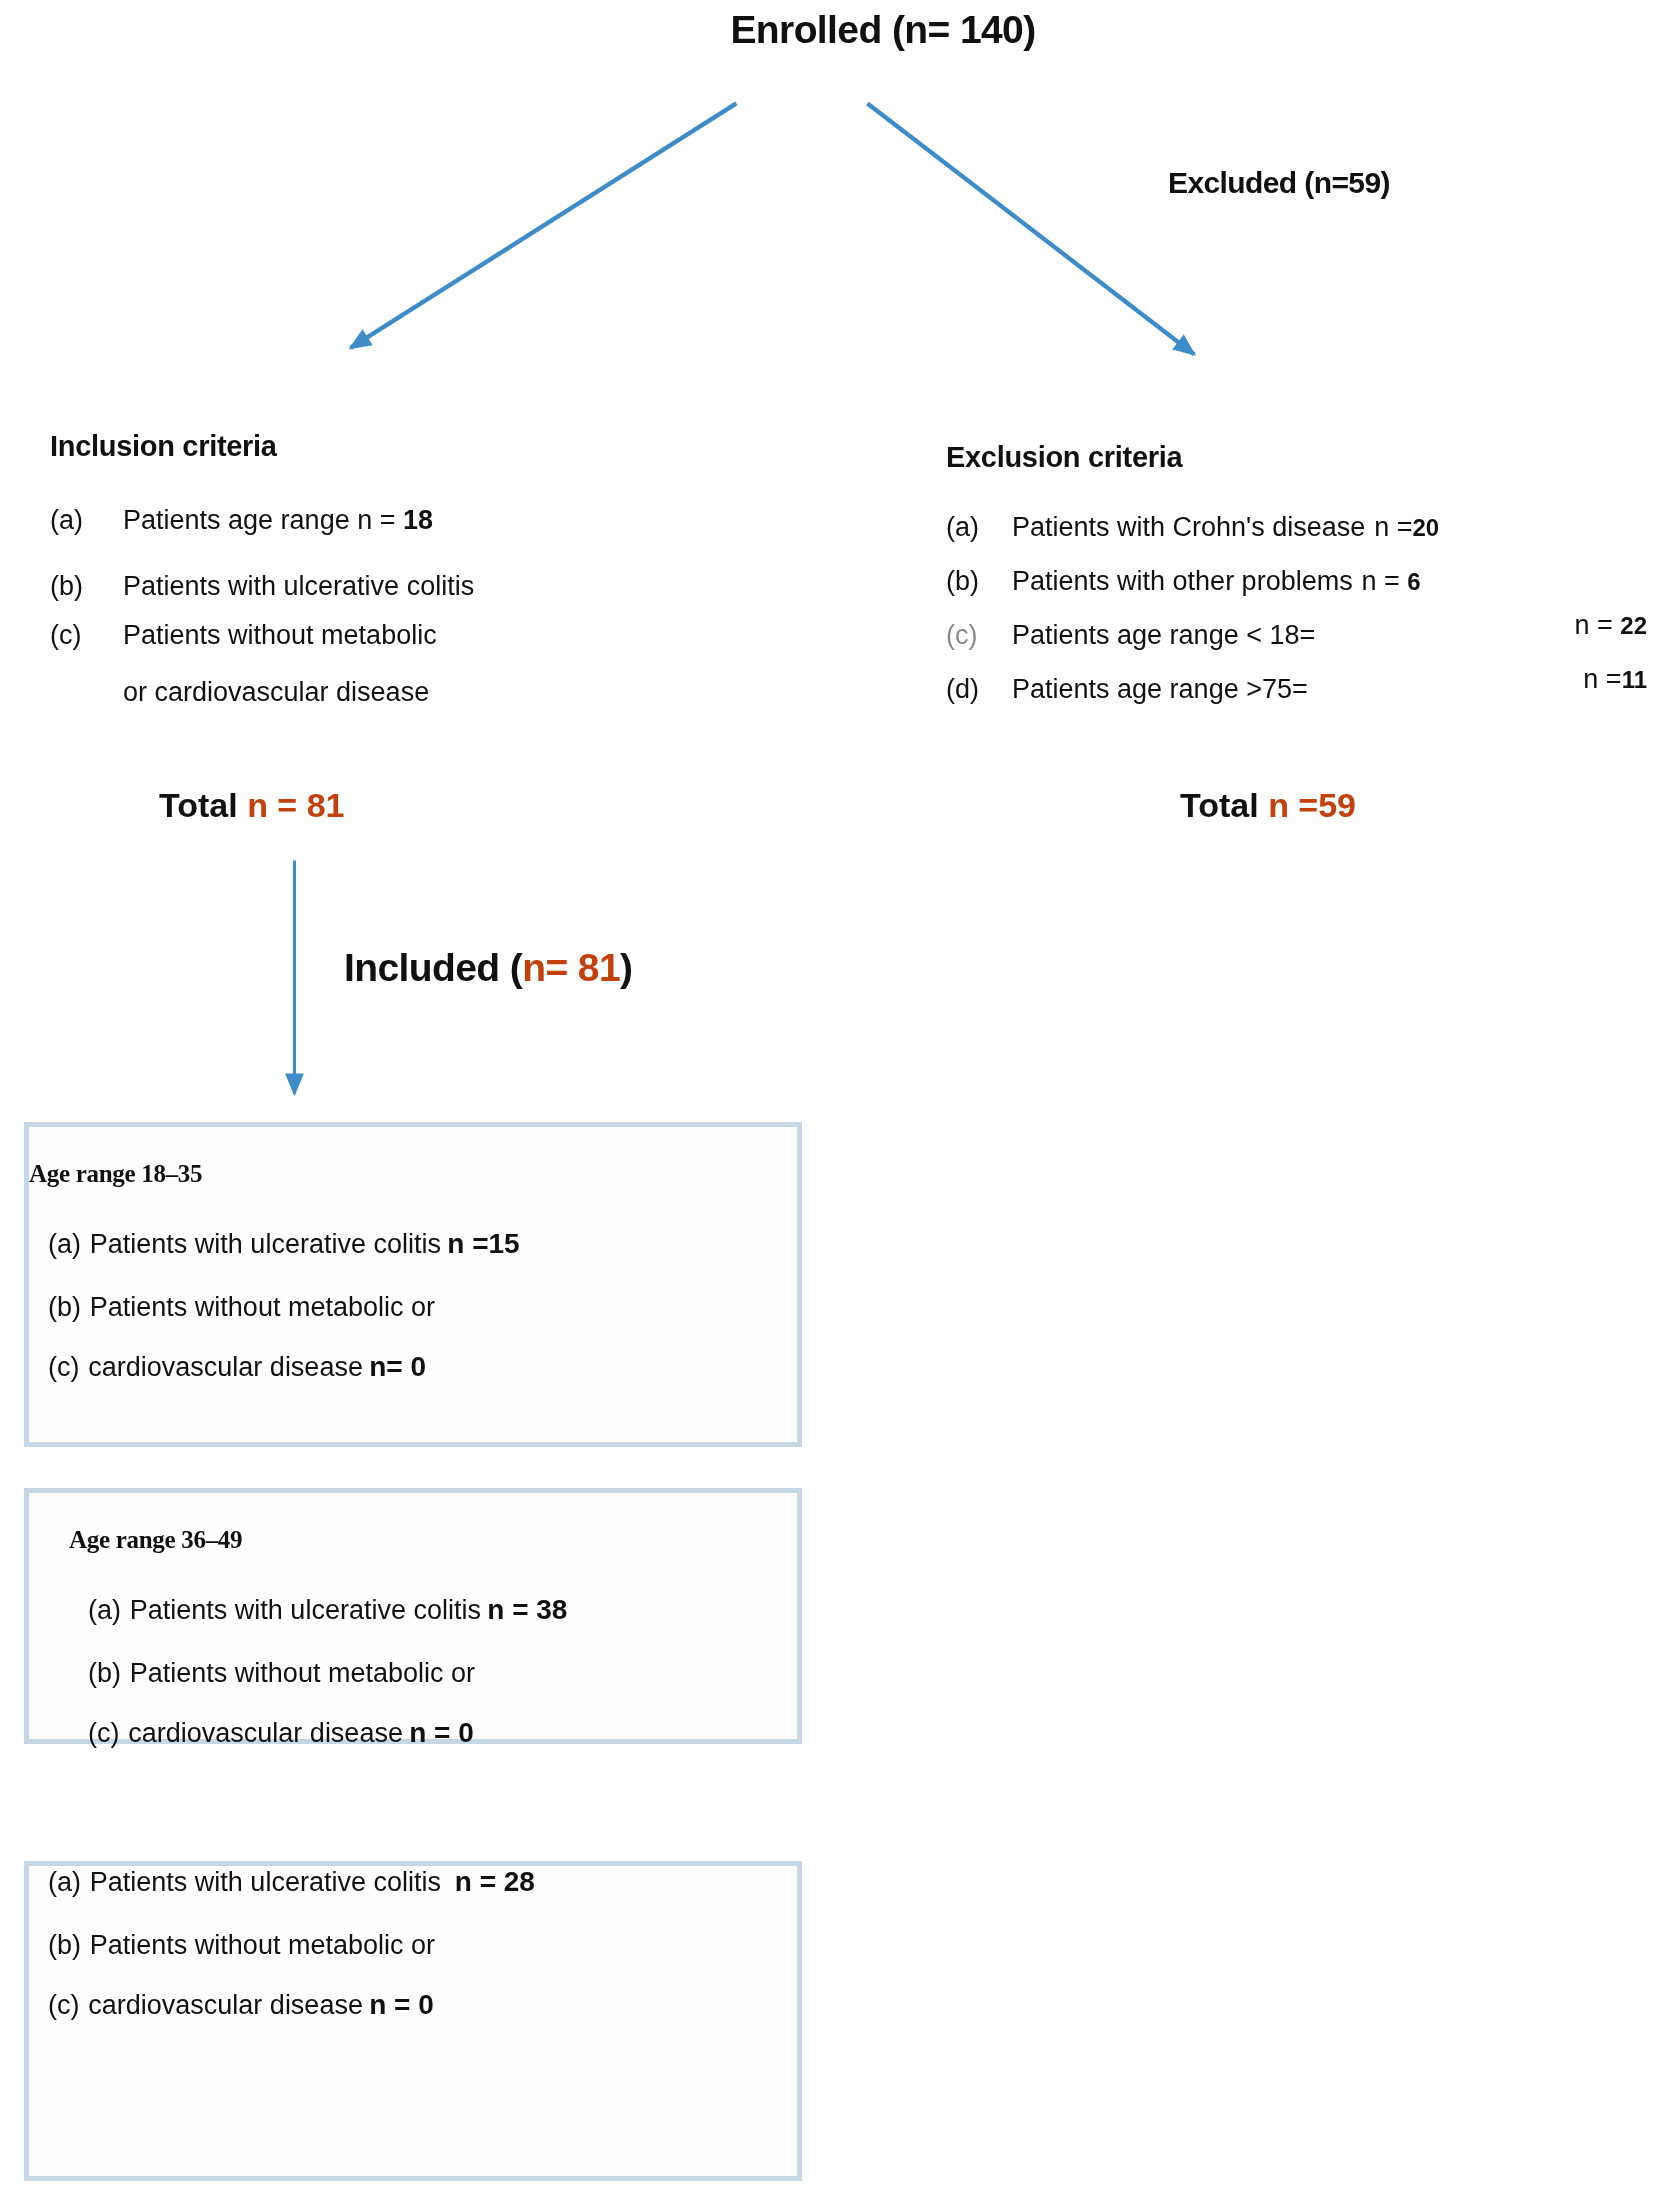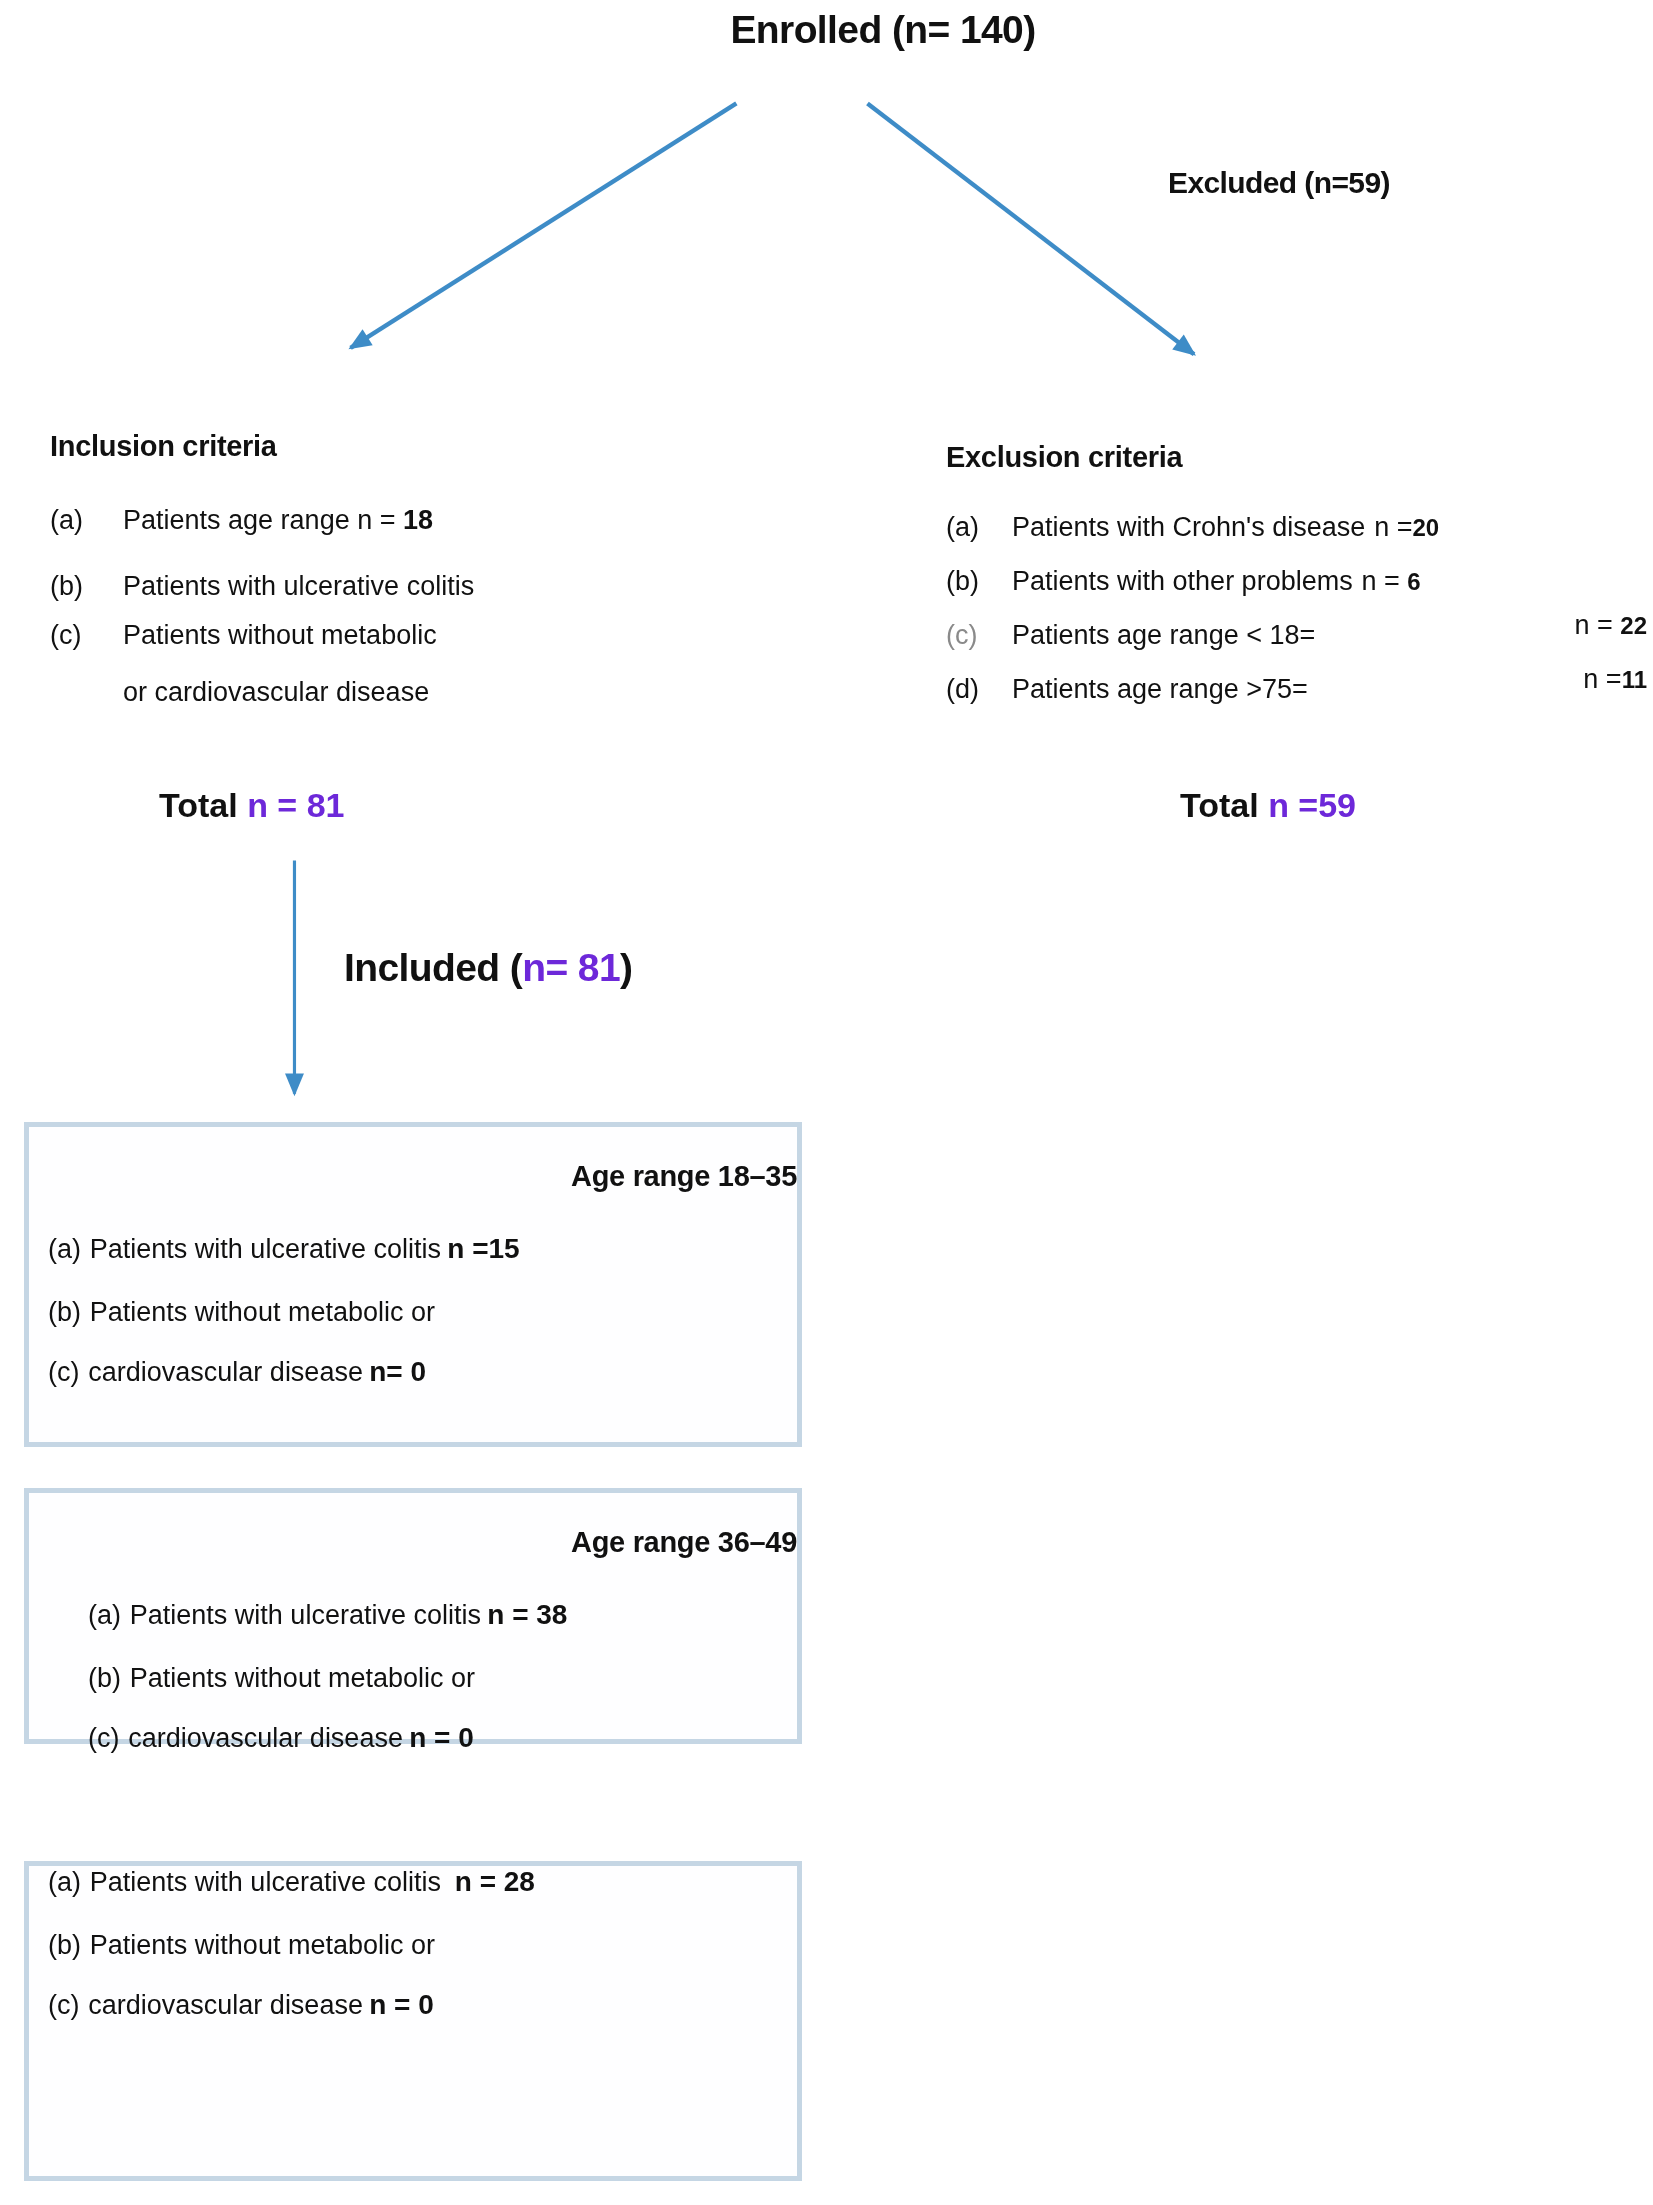--- a/index.html
+++ b/index.html
@@ -30,29 +30,29 @@
   .inc-c{margin-bottom:26.5px;}
   .cont{padding-left:73px;}
   .nval{white-space:nowrap;}
   .nval b{font-size:24px;}
   .after-text{margin-left:8.8px;}
   .pushed{margin-left:auto;transform:translateY(-10px);}
 
   .total{position:absolute;font-size:34px;font-weight:bold;white-space:nowrap;}
   .total-left{left:159px;top:786px;}
   .total-right{left:1180px;top:786px;}
-  .red{color:#6d28d9;}
+  .red{color:#c2410c;}
 
   .agebox{position:absolute;left:24px;width:778px;border:5px solid #c5d6e4;
           background:#fefeff;box-sizing:border-box;}
   .box1{top:1122px;height:325px;}
   .box2{top:1488px;height:256px;padding-left:40px;}
   .box3{top:1861px;height:320px;}
-  .agebox .title{font-size:29px;font-weight:bold;text-align:right;
-                 margin-top:33px;margin-bottom:40px;letter-spacing:-0.3px;}
+  .agebox .title{font-size:25px;font-weight:bold;text-align:left;
+                 margin-top:33px;margin-bottom:40px;letter-spacing:-0.3px;font-family:Liberation Serif, serif;}
   .bitem{font-size:27px;line-height:1.15;padding-left:19px;padding-right:10px;
          display:flex;align-items:baseline;}
   .bitem .bmarker{flex:0 0 auto;padding-right:8.8px;}
   .bitem b{font-size:28px;white-space:nowrap;padding-left:6.3px;}
   .bitem.ba{margin-bottom:31.5px;}
   .bitem.bb{margin-bottom:28px;}
 </style>
 </head>
 <body>
 

